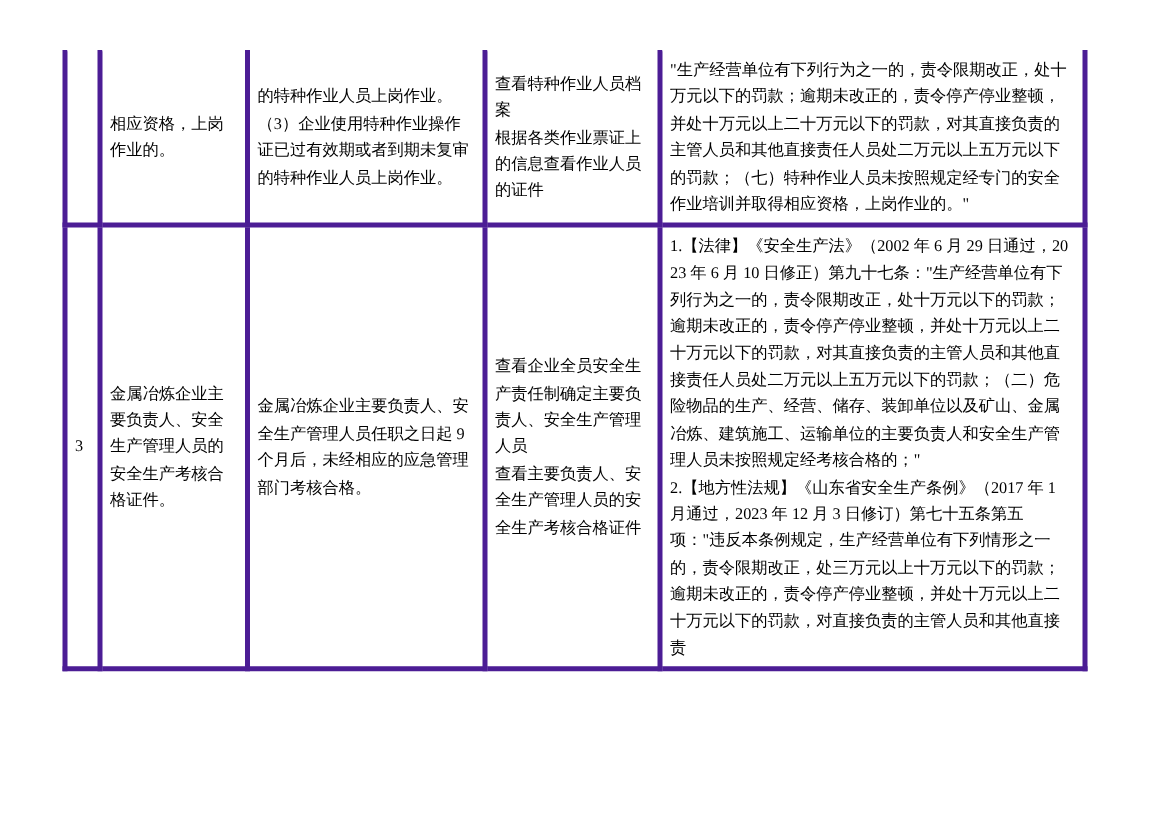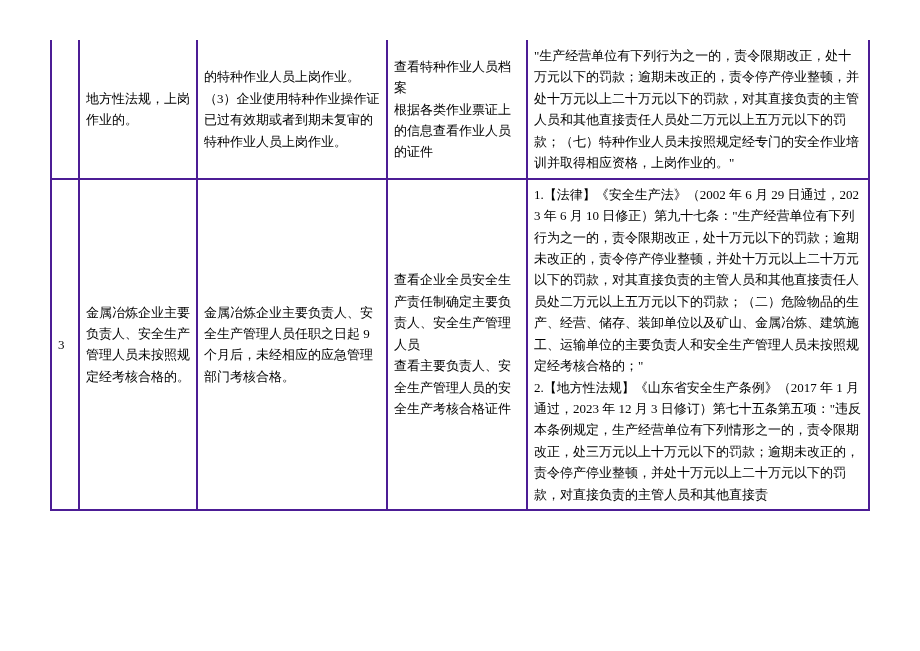--- a/index.html
+++ b/index.html
@@ -10,21 +10,21 @@
       background: #fff;
       padding: 40px 50px;
       width: 920px;
     }
     table {
       border-collapse: collapse;
       width: 100%;
       table-layout: fixed;
     }
     td {
-      border: 2px solid #4c1d95;
+      border: 4px solid #4c1d95;
       padding: 4px 6px;
       vertical-align: middle;
       line-height: 1.65;
       word-wrap: break-word;
       word-break: break-all;
     }
     .col-num { width: 28px; text-align: center; }
     .col-item { width: 118px; }
     .col-desc { width: 190px; }
     .col-check { width: 140px; }
@@ -38,26 +38,26 @@
   <colgroup>
     <col class="col-num">
     <col class="col-item">
     <col class="col-desc">
     <col class="col-check">
     <col class="col-basis">
   </colgroup>
   <tbody>
     <tr>
       <td class="top-border-hidden"></td>
-      <td class="top-border-hidden">地方性法规，上岗作业的。</td>
+      <td class="top-border-hidden">相应资格，上岗作业的。</td>
       <td class="top-border-hidden">的特种作业人员上岗作业。<br>（3）企业使用特种作业操作证已过有效期或者到期未复审的特种作业人员上岗作业。</td>
       <td class="top-border-hidden">查看特种作业人员档案<br>根据各类作业票证上的信息查看作业人员的证件</td>
       <td class="top-border-hidden">"生产经营单位有下列行为之一的，责令限期改正，处十万元以下的罚款；逾期未改正的，责令停产停业整顿，并处十万元以上二十万元以下的罚款，对其直接负责的主管人员和其他直接责任人员处二万元以上五万元以下的罚款；（七）特种作业人员未按照规定经专门的安全作业培训并取得相应资格，上岗作业的。"</td>
     </tr>
     <tr>
       <td>3</td>
-      <td>金属冶炼企业主要负责人、安全生产管理人员未按照规定经考核合格的。</td>
+      <td>金属冶炼企业主要负责人、安全生产管理人员的安全生产考核合格证件。</td>
       <td>金属冶炼企业主要负责人、安全生产管理人员任职之日起 9 个月后，未经相应的应急管理部门考核合格。</td>
       <td>查看企业全员安全生产责任制确定主要负责人、安全生产管理人员<br>查看主要负责人、安全生产管理人员的安全生产考核合格证件</td>
       <td>1.【法律】《安全生产法》（2002 年 6 月 29 日通过，2023 年 6 月 10 日修正）第九十七条："生产经营单位有下列行为之一的，责令限期改正，处十万元以下的罚款；逾期未改正的，责令停产停业整顿，并处十万元以上二十万元以下的罚款，对其直接负责的主管人员和其他直接责任人员处二万元以上五万元以下的罚款；（二）危险物品的生产、经营、储存、装卸单位以及矿山、金属冶炼、建筑施工、运输单位的主要负责人和安全生产管理人员未按照规定经考核合格的；"<br>2.【地方性法规】《山东省安全生产条例》（2017 年 1 月通过，2023 年 12 月 3 日修订）第七十五条第五项："违反本条例规定，生产经营单位有下列情形之一的，责令限期改正，处三万元以上十万元以下的罚款；逾期未改正的，责令停产停业整顿，并处十万元以上二十万元以下的罚款，对直接负责的主管人员和其他直接责</td>
     </tr>
   </tbody>
 </table>
 
 </body></html>

